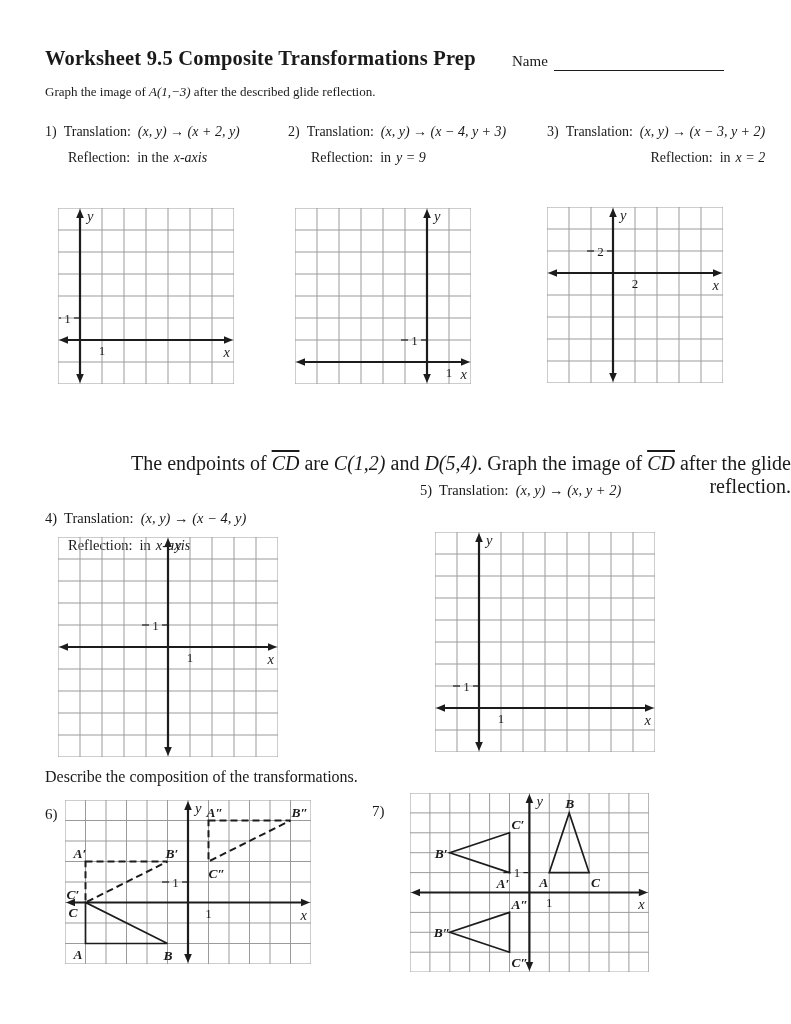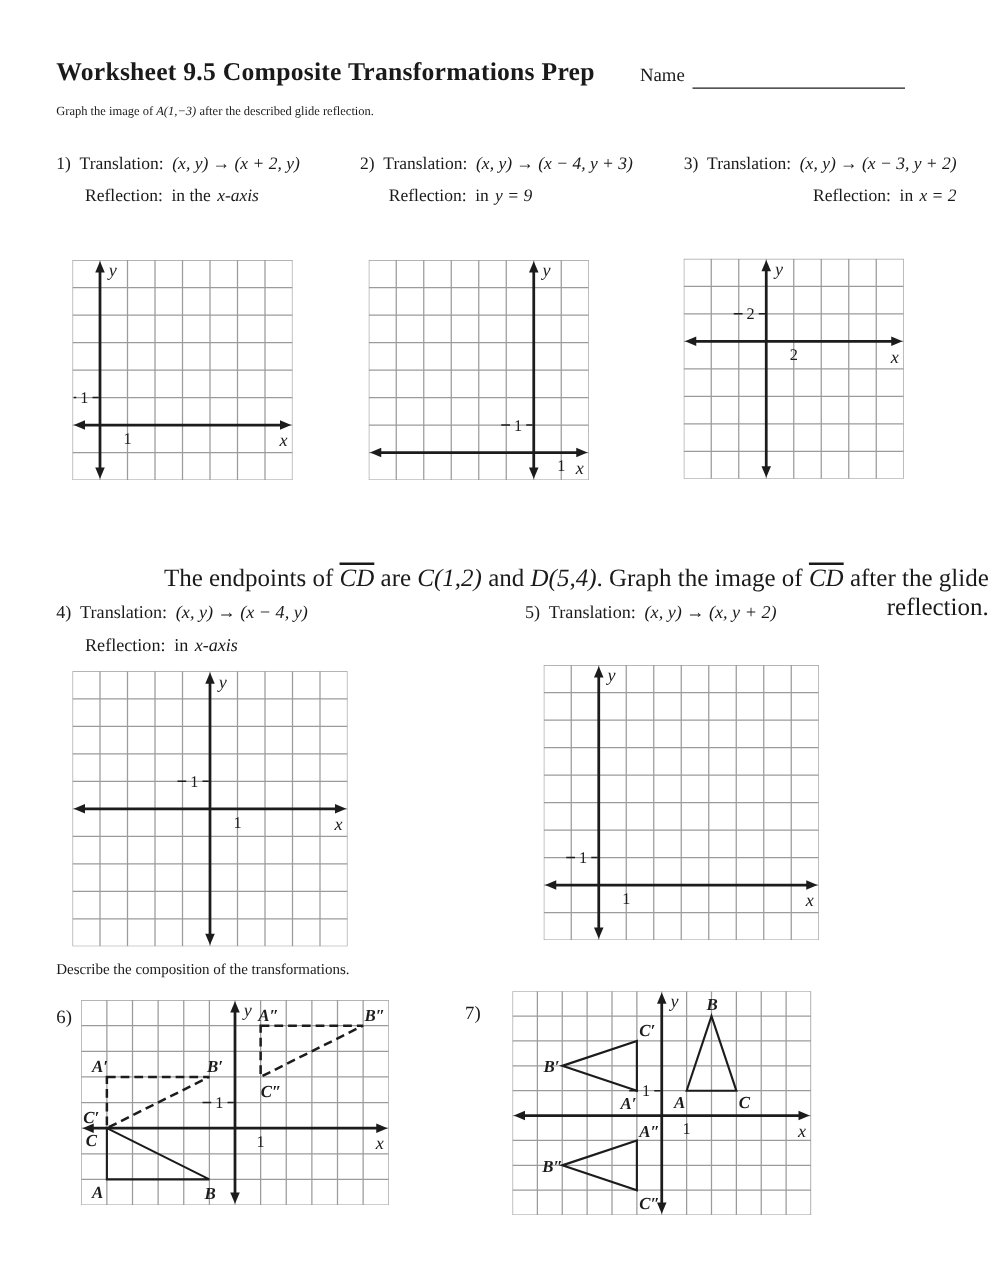--- a/index.html
+++ b/index.html
@@ -10,33 +10,33 @@
   html,body{margin:0;padding:0;}
   body{
     width:791px;height:1024px;position:relative;overflow:hidden;
     background:var(--paper);color:#1a1a1a;
     font-family:"Liberation Serif","DejaVu Serif",serif;
   }
   .abs{position:absolute;}
   .title{left:45px;top:47px;font-size:20.5px;font-weight:bold;letter-spacing:.2px;text-align:center;}
   .name-label{left:512px;top:53px;font-size:15px;text-align:right;}
   .name-line{left:554px;top:50px;width:170px;height:20px;border-bottom:1.4px solid #1c1c1c;}
-  .intro1{left:45px;top:84px;font-size:10px;}
+  .intro1{left:45px;top:84px;font-size:13px;}
   .mid-text{left:45px;top:452px;font-size:20px;text-align:right;}
-  .describe{left:45px;top:768px;font-size:12px;}
+  .describe{left:45px;top:768px;font-size:16px;}
   .math{font-style:italic;}
   .ov{font-style:italic;text-decoration:overline;}
   .prob{font-size:14px;line-height:26px;top:119px;}
   .prob2{font-size:14.5px;line-height:27px;top:477px;}
   .prob .l2,.prob2 .l2{padding-left:23px;}
   .num{margin-right:7px;}
   .lbl{margin-right:7px;}
   .pre{margin-right:5px;}
   .p1{left:45px;} .p2{left:288px;} .p3{left:547px;text-align:right;}
-  .p4{left:45px;} .p5{left:420px;}
+  .p4{left:45px;margin-top:28px;} .p5{left:420px;}
   .fignum{font-size:15px;}
   .n6{left:45px;top:806px;} .n7{left:372px;top:803px;}
   .grid{position:absolute;}
   #g1{left:58px;top:208px;} #g2{left:295px;top:208px;} #g3{left:547px;top:207px;}
   #g4{left:58px;top:537px;} #g5{left:435px;top:532px;}
   #g6{left:65px;top:800px;} #g7{left:410px;top:793px;}
   
   .gl{stroke:var(--grid-line);stroke-width:1;}
   .ax{stroke:var(--axis);stroke-width:2.2;stroke-linecap:butt;}
   .ahead{fill:var(--axis);stroke:none;}

